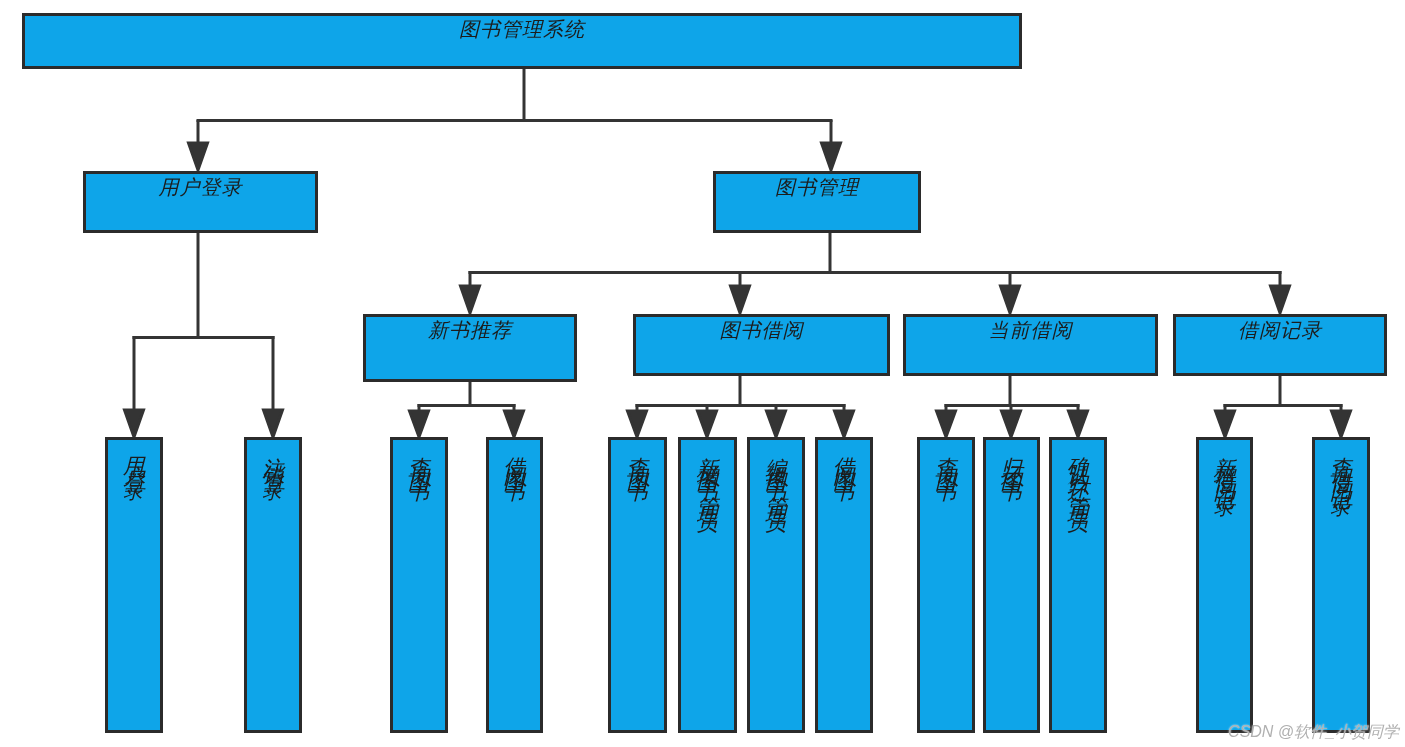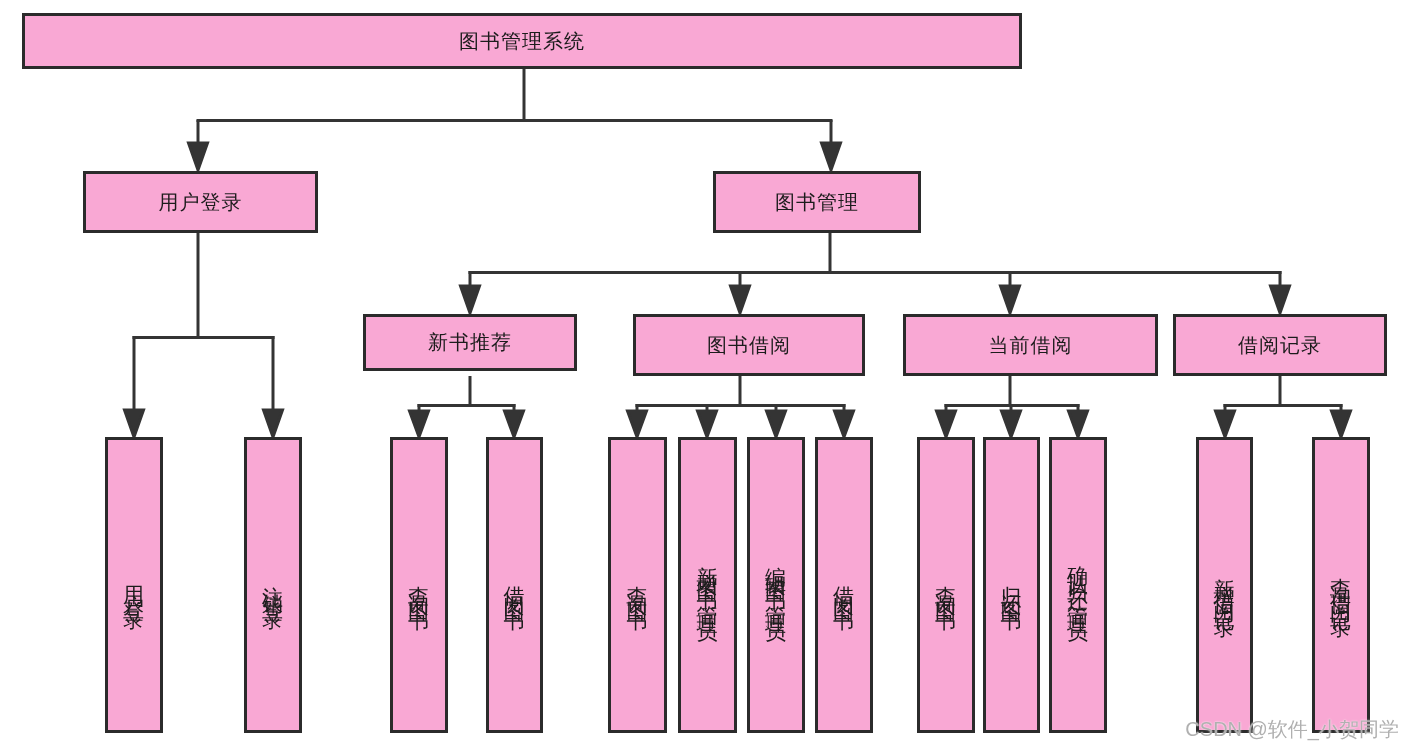--- a/index.html
+++ b/index.html
@@ -14,59 +14,60 @@
   body{
     background:var(--color-background,#fff);
     font-family:"Liberation Sans","DejaVu Sans",sans-serif;
     color:var(--color-text,#1c1c1c);
   }
   .canvas{position:relative;width:1405px;height:747px;overflow:hidden;background:var(--color-background,#fff);}
   .connector-layer{position:absolute;left:0;top:0;width:1405px;height:747px;color:var(--color-line,#343434);pointer-events:none;}
   .box{
     position:absolute;
     border:3px solid var(--color-box_border,#2b2b2b);
-    background:#f9a8d4;
-    display:flex;align-items:center;justify-content:center;
+    background:#0ea5e9;
+    display:flex;justify-content:center;font-style:italic;
   }
   .hlabel{font-size:20px;letter-spacing:1px;white-space:nowrap;}
   .leaf{top:437px;height:296px;}
   .vtext{
     writing-mode:vertical-rl;
     text-orientation:mixed;
     font-size:21px;
     letter-spacing:8px;
     line-height:1.1;
     white-space:nowrap;
   }
   
   .n-root{left:22px;top:13px;width:1000px;height:56px;}
   .n-user-login{left:83px;top:171px;width:235px;height:62px;}
   .n-book-mgmt{left:713px;top:171px;width:208px;height:62px;}
-  .n-new-books{left:363px;top:314px;width:214px;height:57px;}
-  .n-book-borrow{left:633px;top:314px;width:232px;height:62px;}
+  .n-new-books{left:363px;top:314px;width:214px;height:68px;}
+  .n-book-borrow{left:633px;top:314px;width:257px;height:62px;}
   .n-current{left:903px;top:314px;width:255px;height:62px;}
   .n-records{left:1173px;top:314px;width:214px;height:62px;}
   .l-user-login{left:105px;width:58px;}
   .l-logout{left:244px;width:58px;}
   .l-nb-query{left:390px;width:58px;}
   .l-nb-borrow{left:486px;width:57px;}
   .l-bb-query{left:608px;width:59px;}
   .l-bb-add{left:678px;width:59px;}
   .l-bb-edit{left:747px;width:58px;}
   .l-bb-borrow{left:815px;width:58px;}
   .l-cb-query{left:917px;width:58px;}
   .l-cb-return{left:983px;width:57px;}
   .l-cb-confirm{left:1049px;width:58px;}
   .l-rec-add{left:1196px;width:57px;}
   .l-rec-query{left:1312px;width:58px;}
   .watermark{
     position:absolute;right:6px;bottom:4px;
-    font-size:20px;color:var(--color-watermark,#b0b0b0);
+    font-size:16px;color:var(--color-watermark,#b0b0b0);
     text-shadow:0 0 2px #ffffff;
     white-space:nowrap;
+    font-style:italic;
   }
 </style>
 </head>
 <body>
 
 <div class="canvas">
 
   <svg class="connector-layer" width="1405" height="747" viewBox="0 0 1405 747" xmlns="http://www.w3.org/2000/svg">
     <g stroke="currentColor" stroke-width="3" fill="currentColor">
       <g>

